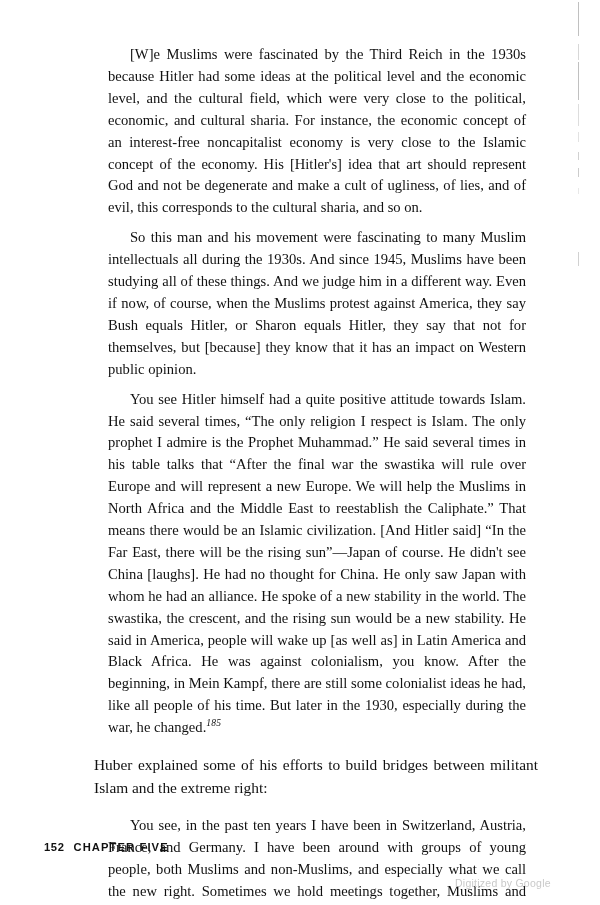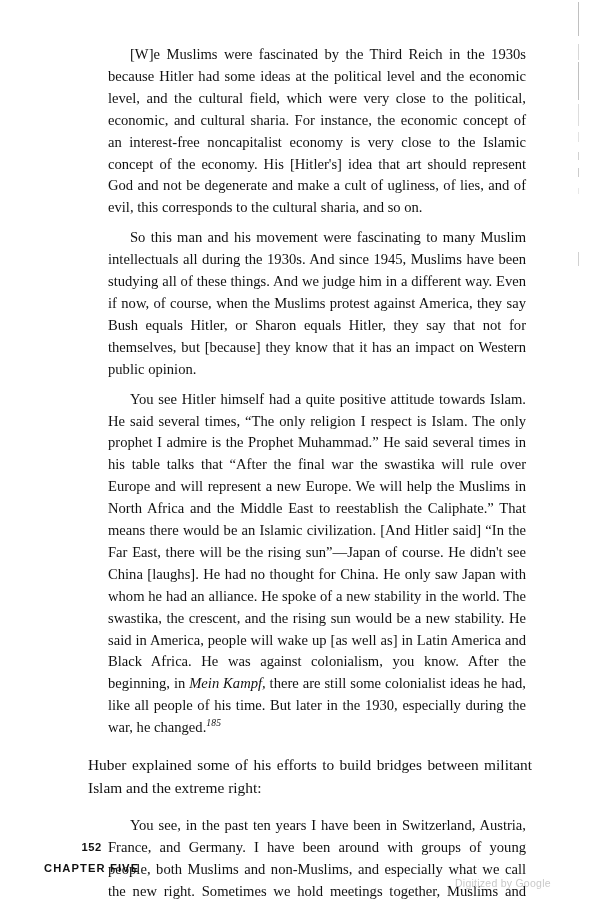--- a/index.html
+++ b/index.html
@@ -65,56 +65,55 @@
     line-height: 21.9px;
     text-align: justify;
     text-indent: 22px;
     hyphens: none;
   }
   .extract.first-in-block { text-indent: 22px; }
   .extract + .extract { margin-top: 8px; }
 
   
   .body-para {
-    margin: 6px;
+    margin: 12px;
     width: 444px;
     font-size: 15.4px;
     line-height: 22.4px;
     text-align: justify;
     text-indent: 0;
     hyphens: none;
   }
 
   .gap-before-body { margin-top: 15px; }
   .gap-before-extract { margin-top: 16px; }
 
-  .ital { font-style: italic; }
+  .ital { }
 
   sup.fn {
     font-size: 9.5px;
     vertical-align: super;
     line-height: 0;
     letter-spacing: .2px;
     font-style: italic;
   }
 
   
   .footer {
     position: absolute;
     left: 44px;
     top: 841px;
     display: flex;
-    align-items: center;
+    align-items: flex-start;
     gap: 9px;
     font-family: "Liberation Sans", "DejaVu Sans", sans-serif;
     font-weight: bold;
     font-size: 11.2px;
     letter-spacing: 1.1px;
     color: #111111;
-    flex-direction: column;
   }
   .footer .folio { letter-spacing: .6px; }
 
   .watermark {
     position: absolute;
     left: 455px;
     top: 877px;
     font-family: "Liberation Sans", "DejaVu Sans", sans-serif;
     font-size: 10.5px;
     color: #c9c9c9;

